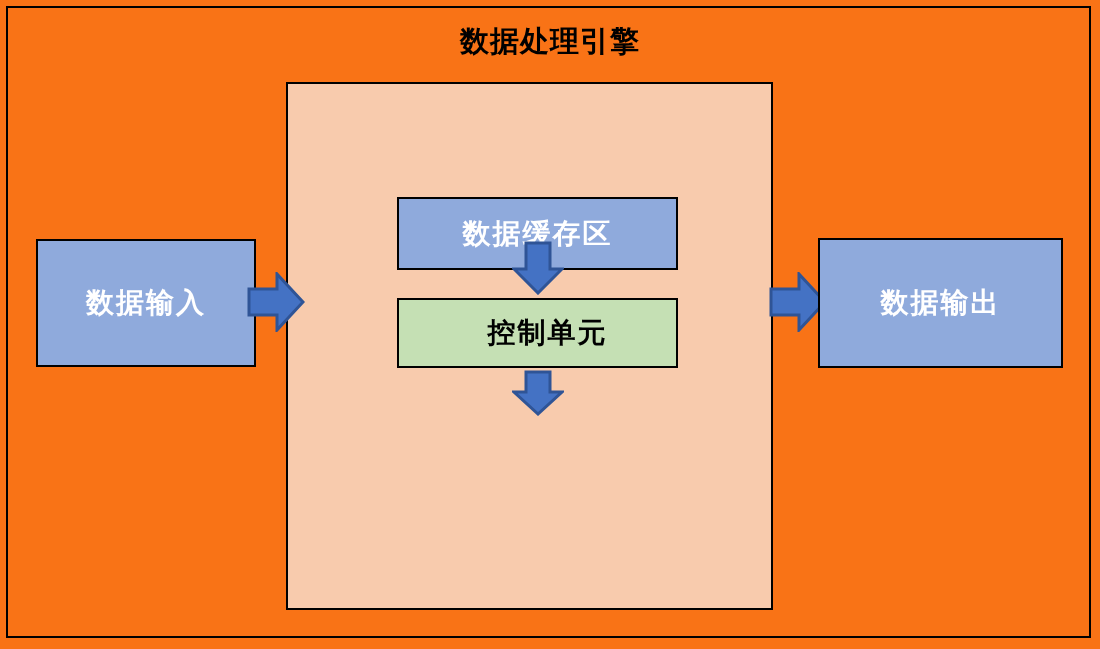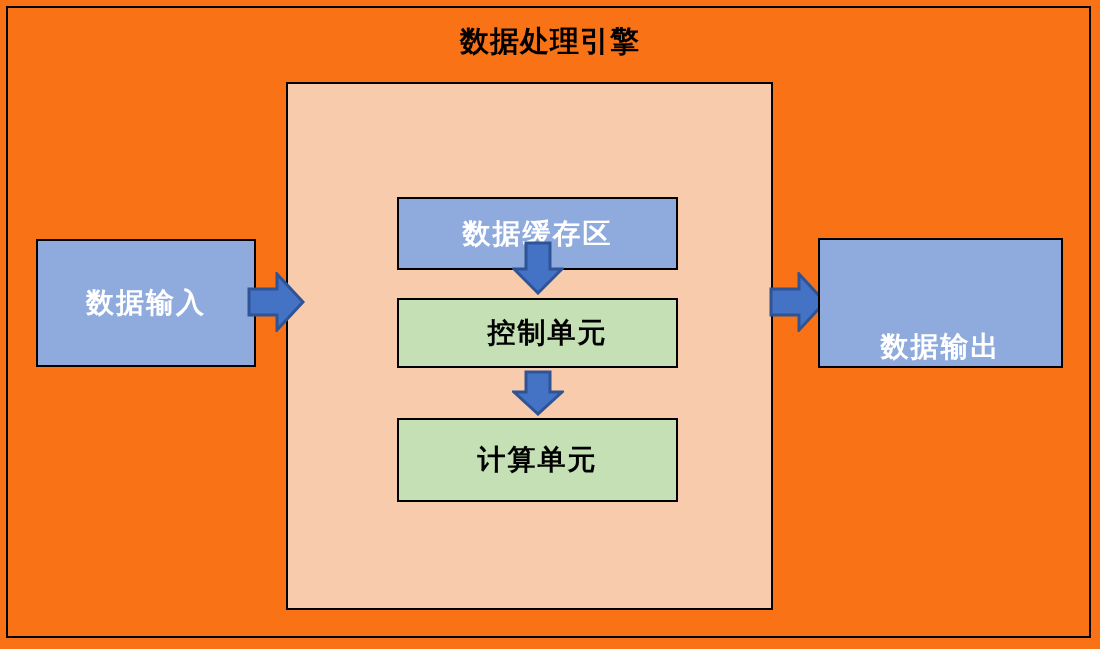--- a/index.html
+++ b/index.html
@@ -49,21 +49,21 @@
     border: 2px solid #000000;
     box-sizing: border-box;
     font-size: 28px;
     font-weight: bold;
     letter-spacing: 2px;
   }
   .node-blue { background: #8FAADC; color: #ffffff; }
   .node-green { background: #C5E0B4; color: #000000; }
 
   .node-input  { left: 30px;  top: 239px; width: 220px; height: 128px; margin-left: 6px; }
-  .node-output { left: 818px; top: 238px; width: 245px; height: 130px; align-items: flex-end; }
+  .node-output { left: 818px; top: 238px; width: 245px; height: 130px; }
   .node-buffer  { left: 397px; top: 165px; width: 281px; height: 73px; margin-top: 32px; }
   .node-control { left: 397px; top: 298px; width: 281px; height: 70px; padding-left: 20px; }
   .node-compute { left: 397px; top: 418px; width: 281px; height: 84px; }
 
   .arrow { position: absolute; }
   .arrow svg { display: block; }
   .arrow polygon {
     fill: #4472C4;
     stroke: #2F5496;
     stroke-width: 3;
@@ -108,23 +108,20 @@
   <div class="node node-green node-control">
     <span>控制单元</span>
   </div>
 
   <div class="arrow arrow-down-2">
     <svg width="52" height="46" viewBox="0 0 52 46">
       <polygon points="14,2 38,2 38,22 50,22 26,44 2,22 14,22"></polygon>
     </svg>
   </div>
 
-  <div class="node node-green node-compute">
-    <span>计算单元</span>
-  </div>
 
   <div class="arrow arrow-out">
     <svg width="58" height="60" viewBox="0 0 58 60">
       <polygon points="2,17 30,17 30,2 56,30 30,58 30,43 2,43"></polygon>
     </svg>
   </div>
 
   <div class="node node-blue node-output">
     <span>数据输出</span>
   </div>

